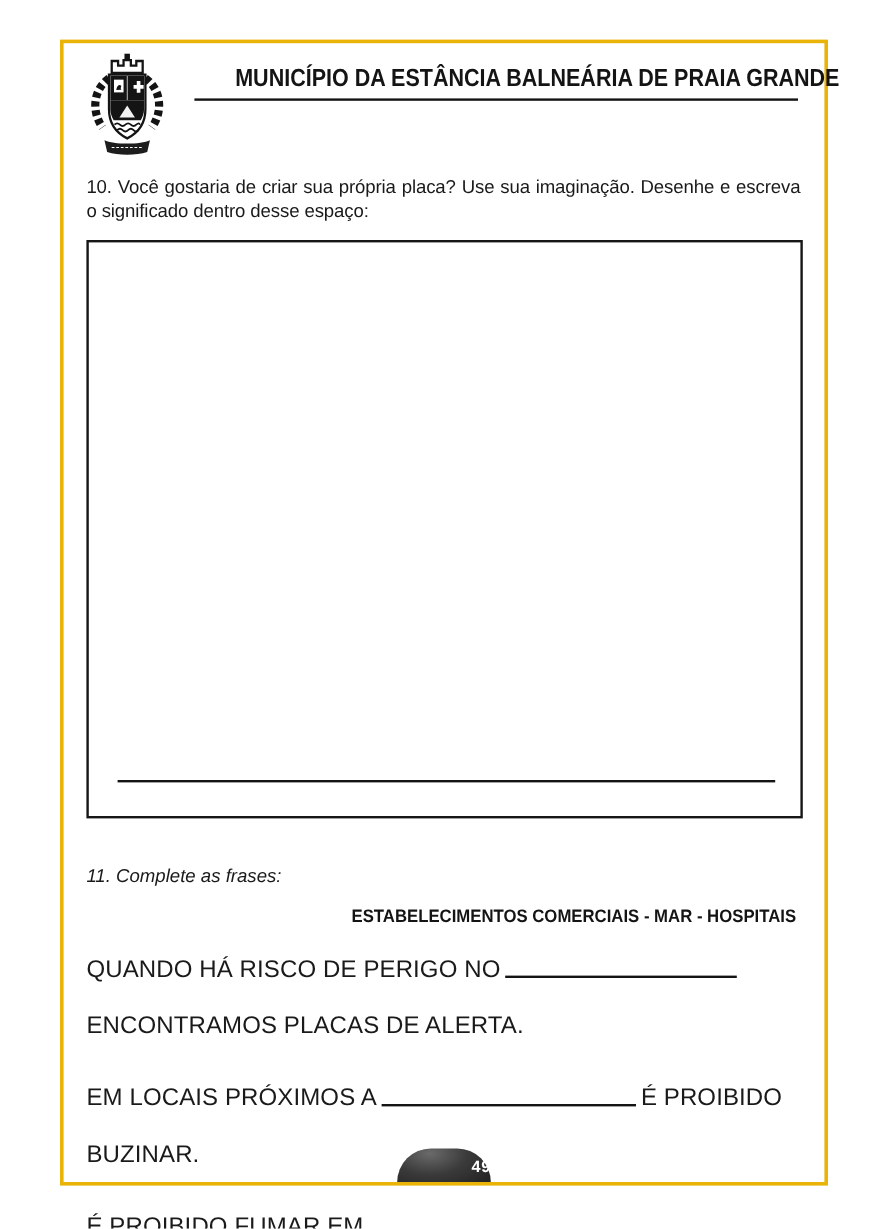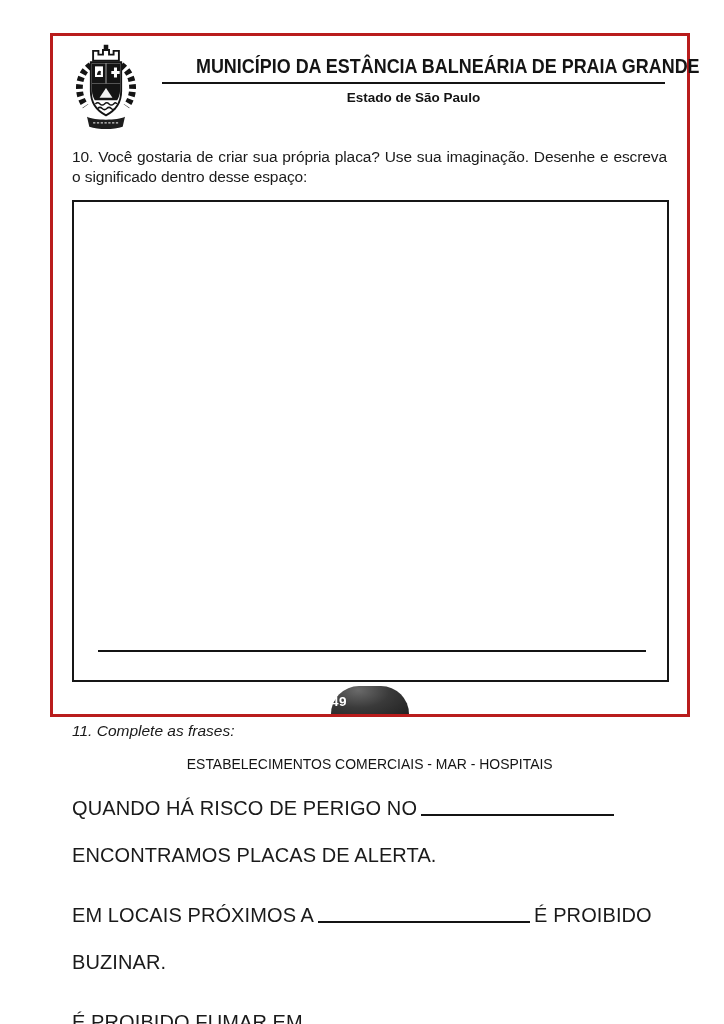--- a/index.html
+++ b/index.html
@@ -14,22 +14,22 @@
     width: 724px;
     height: 1024px;
     background: #ffffff;
     overflow: hidden;
   }
   .frame {
     position: absolute;
     left: 50px;
     top: 33px;
     width: 640px;
-    height: 684px;
-    border: 3px solid #b91c1c;
+    height: 955px;
+    border: 3px solid #eab308;
     box-sizing: border-box;
     background: #ffffff;
   }
   
   .header {
     display: flex;
     align-items: flex-start;
     padding: 8px 20px 0 15px;
     gap: 16px;
   }
@@ -93,22 +93,22 @@
     border-top: 2px solid #141414;
   }
   
   .q11-label {
     margin: 40px 20px 0 19px;
     font-size: 15.5px;
     font-style: italic;
   }
   .word-bank {
     margin: 15px 10px 0 10px;
-    text-align: center;
-    font-weight: normal;
+    text-align: right;
+    font-weight: bold;
     font-size: 15px;
     white-space: nowrap;
     color: #141414;
   }
   .condensed2 {
     display: inline-block;
     transform: scaleX(0.93);
     transform-origin: 50% 50%;
   }
   .sentence {
@@ -130,21 +130,21 @@
   
   .dome {
     position: absolute;
     left: 50%;
     bottom: 0;
     transform: translateX(-50%);
     width: 78px;
     height: 28px;
     border-radius: 39px 39px 0 0;
     background: radial-gradient(ellipse 90% 140% at 35% 15%, #6a6a6a 0%, #3a3a3a 45%, #1f1f1f 100%);
-    text-align: left;
+    text-align: right;
   }
   .dome span {
     display: inline-block;
     margin-top: 8px;
     color: #ffffff;
     font-size: 13.5px;
     font-weight: bold;
     letter-spacing: 0.5px;
   }
 </style>
@@ -181,21 +181,20 @@
 
           <path d="M25 96 C35 101 65 101 75 96 L72 109 C60 113 40 113 28 109 Z" fill="#1d1d1d"></path>
           <path d="M33 104 H68" stroke="#ffffff" stroke-width="1.3" stroke-dasharray="3 2"></path>
         </svg>
       </div>
       <div class="header-text">
         <div class="title">
           <span class="condensed">MUNICÍPIO DA ESTÂNCIA BALNEÁRIA DE PRAIA GRANDE</span>
         </div>
         <hr class="header-rule">
-        <div class="subtitle">Estado de São Paulo</div>
       </div>
     </div>
 
     <p class="q10">10. Você gostaria de criar sua própria placa? Use sua imaginação. Desenhe e escreva o significado dentro desse espaço:</p>
 
     <div class="draw-box">
       <div class="answer-line"></div>
     </div>
 
     <p class="q11-label">11. Complete as frases:</p>

